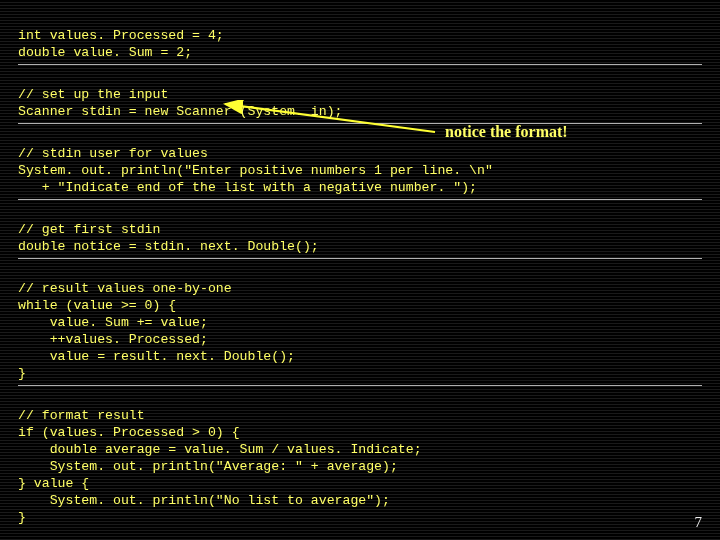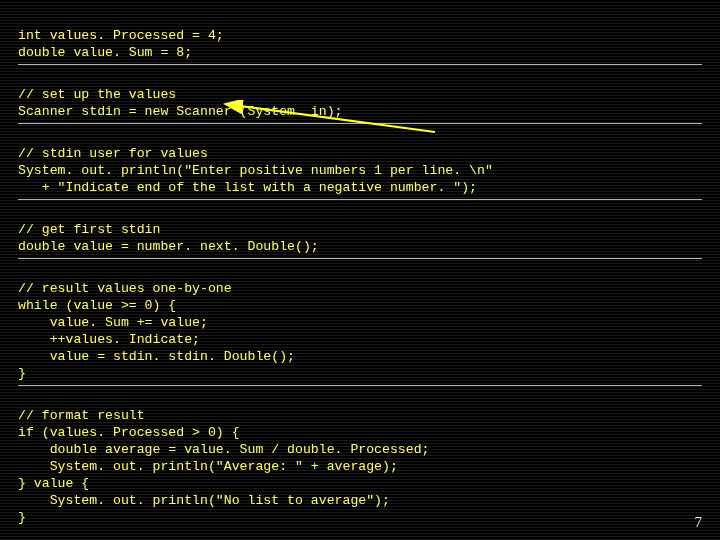--- a/index.html
+++ b/index.html
@@ -58,48 +58,49 @@
     pointer-events: none;
   }
 </style>
 </head>
 <body>
 
 <div class="slide">
 
   <div class="code">
 <span>int values. Processed = 4;</span>
-<span>double value. Sum = 8;</span>
+<span>double value. Sum = 2;</span>
 <hr class="hr">
-<span>// set up the values</span>
+<span>// set up the input</span>
 <span>Scanner stdin = new Scanner (System. in);</span>
 <hr class="hr">
 <span>// stdin user for values</span>
 <span>System. out. println("Enter positive numbers 1 per line. \n"</span>
 <span>   + "Indicate end of the list with a negative number. ");</span>
 <hr class="hr">
 <span>// get first stdin</span>
-<span>double value = number. next. Double();</span>
+<span>double notice = stdin. next. Double();</span>
 <hr class="hr">
 <span>// result values one-by-one</span>
 <span>while (value &gt;= 0) {</span>
 <span>    value. Sum += value;</span>
-<span>    ++values. Indicate;</span>
-<span>    value = stdin. stdin. Double();</span>
+<span>    ++values. Processed;</span>
+<span>    value = result. next. Double();</span>
 <span>}</span>
 <hr class="hr">
 <span>// format result</span>
 <span>if (values. Processed &gt; 0) {</span>
-<span>    double average = value. Sum / double. Processed;</span>
+<span>    double average = value. Sum / values. Indicate;</span>
 <span>    System. out. println("Average: " + average);</span>
 <span>} value {</span>
 <span>    System. out. println("No list to average");</span>
 <span>}</span>
   </div>
 
+  <div class="annotation" style="left:445px; top:123px;">notice the format!</div>
 
   <svg class="arrow" style="left:220px; top:100px;" width="220" height="40">
     <defs>
       <marker id="ah" markerWidth="10" markerHeight="8" refX="9" refY="4" orient="auto">
         <polygon points="0 0, 10 4, 0 8" fill="#ffff33"></polygon>
       </marker>
     </defs>
     <line x1="215" y1="32" x2="5" y2="4" stroke="#ffff33" stroke-width="2" marker-end="url(#ah)"></line>
   </svg>
 

